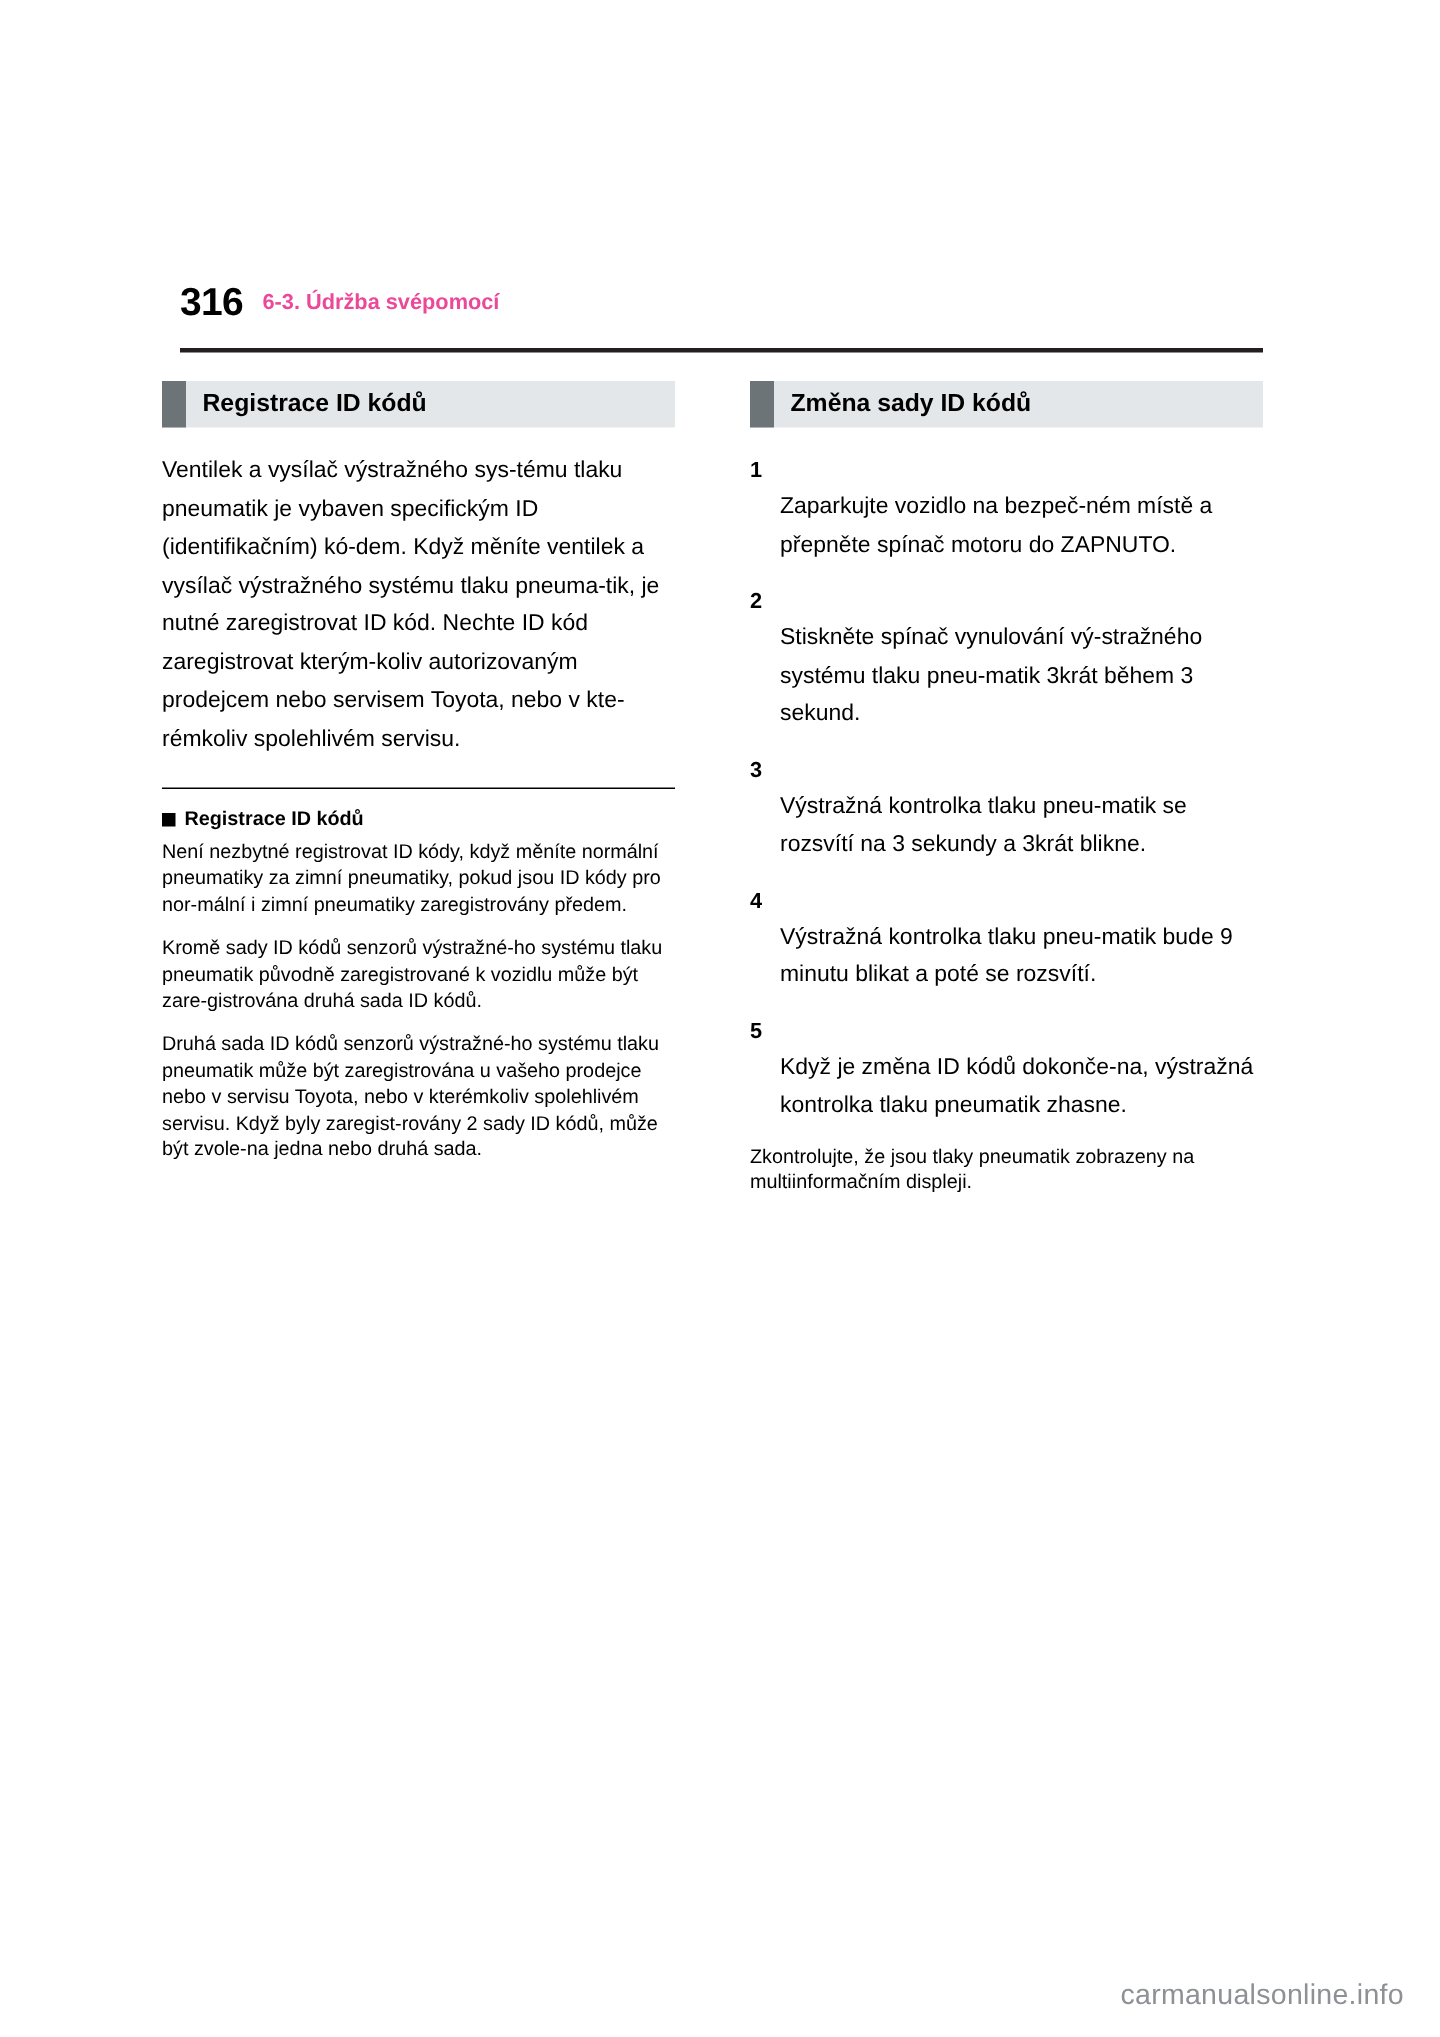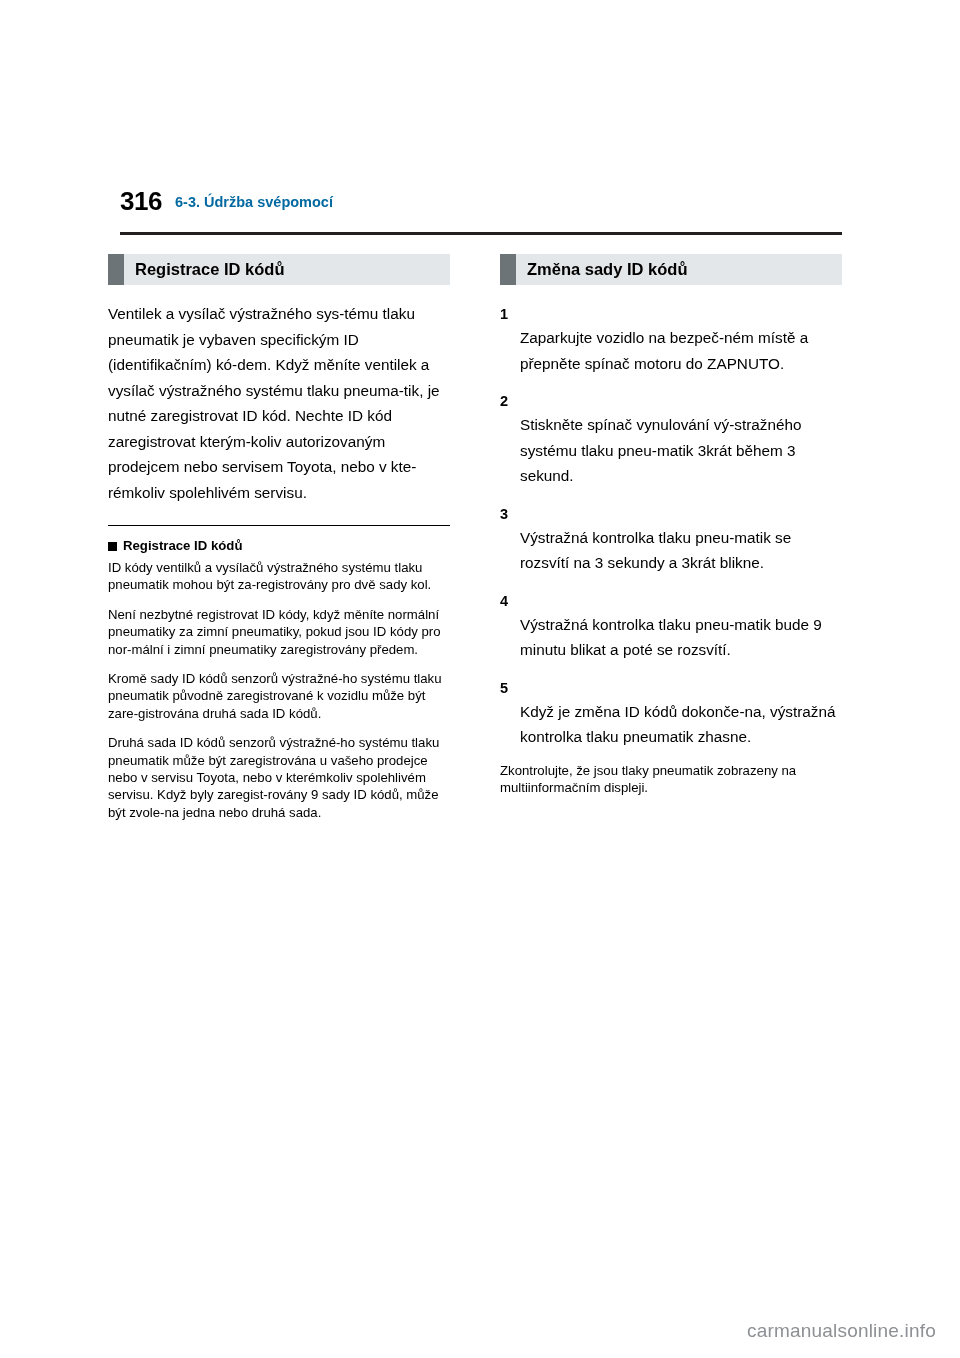--- a/index.html
+++ b/index.html
@@ -38,21 +38,21 @@
     font-weight: bold;
     letter-spacing: -0.5px;
     color: #000;
   }
   .header-title {
     position: absolute;
     left: 55px;
     top: 8px;
     font-size: 14.5px;
     font-weight: bold;
-    color: #0369a1;
+    color: #ec4899;
   }
   .header-rule {
     position: absolute;
     left: 120px;
     top: 232px;
     width: 722px;
     height: 3px;
     background: #231f20;
   }
 
@@ -183,24 +183,23 @@
     </div>
 
     <div class="divider"></div>
 
     <div class="note-head">
       <span class="sq"></span>
       <span>Registrace ID kódů</span>
     </div>
 
     <div class="note-text">
-      <p>ID kódy ventilků a vysílačů výstražného systému tlaku pneumatik mohou být za-registrovány pro dvě sady kol.</p>
       <p>Není nezbytné registrovat ID kódy, když měníte normální pneumatiky za zimní pneumatiky, pokud jsou ID kódy pro nor-mální i zimní pneumatiky zaregistrovány předem.</p>
       <p>Kromě sady ID kódů senzorů výstražné-ho systému tlaku pneumatik původně zaregistrované k vozidlu může být zare-gistrována druhá sada ID kódů.</p>
-      <p>Druhá sada ID kódů senzorů výstražné-ho systému tlaku pneumatik může být zaregistrována u vašeho prodejce nebo v servisu Toyota, nebo v kterémkoliv spolehlivém servisu. Když byly zaregist-rovány 9 sady ID kódů, může být zvole-na jedna nebo druhá sada.</p>
+      <p>Druhá sada ID kódů senzorů výstražné-ho systému tlaku pneumatik může být zaregistrována u vašeho prodejce nebo v servisu Toyota, nebo v kterémkoliv spolehlivém servisu. Když byly zaregist-rovány 2 sady ID kódů, může být zvole-na jedna nebo druhá sada.</p>
     </div>
   </div>
 
   <div class="col col-right">
 
     <div class="section-bar">
       <div class="tab"></div>
       <div class="section-title">Změna sady ID kódů</div>
     </div>
 

